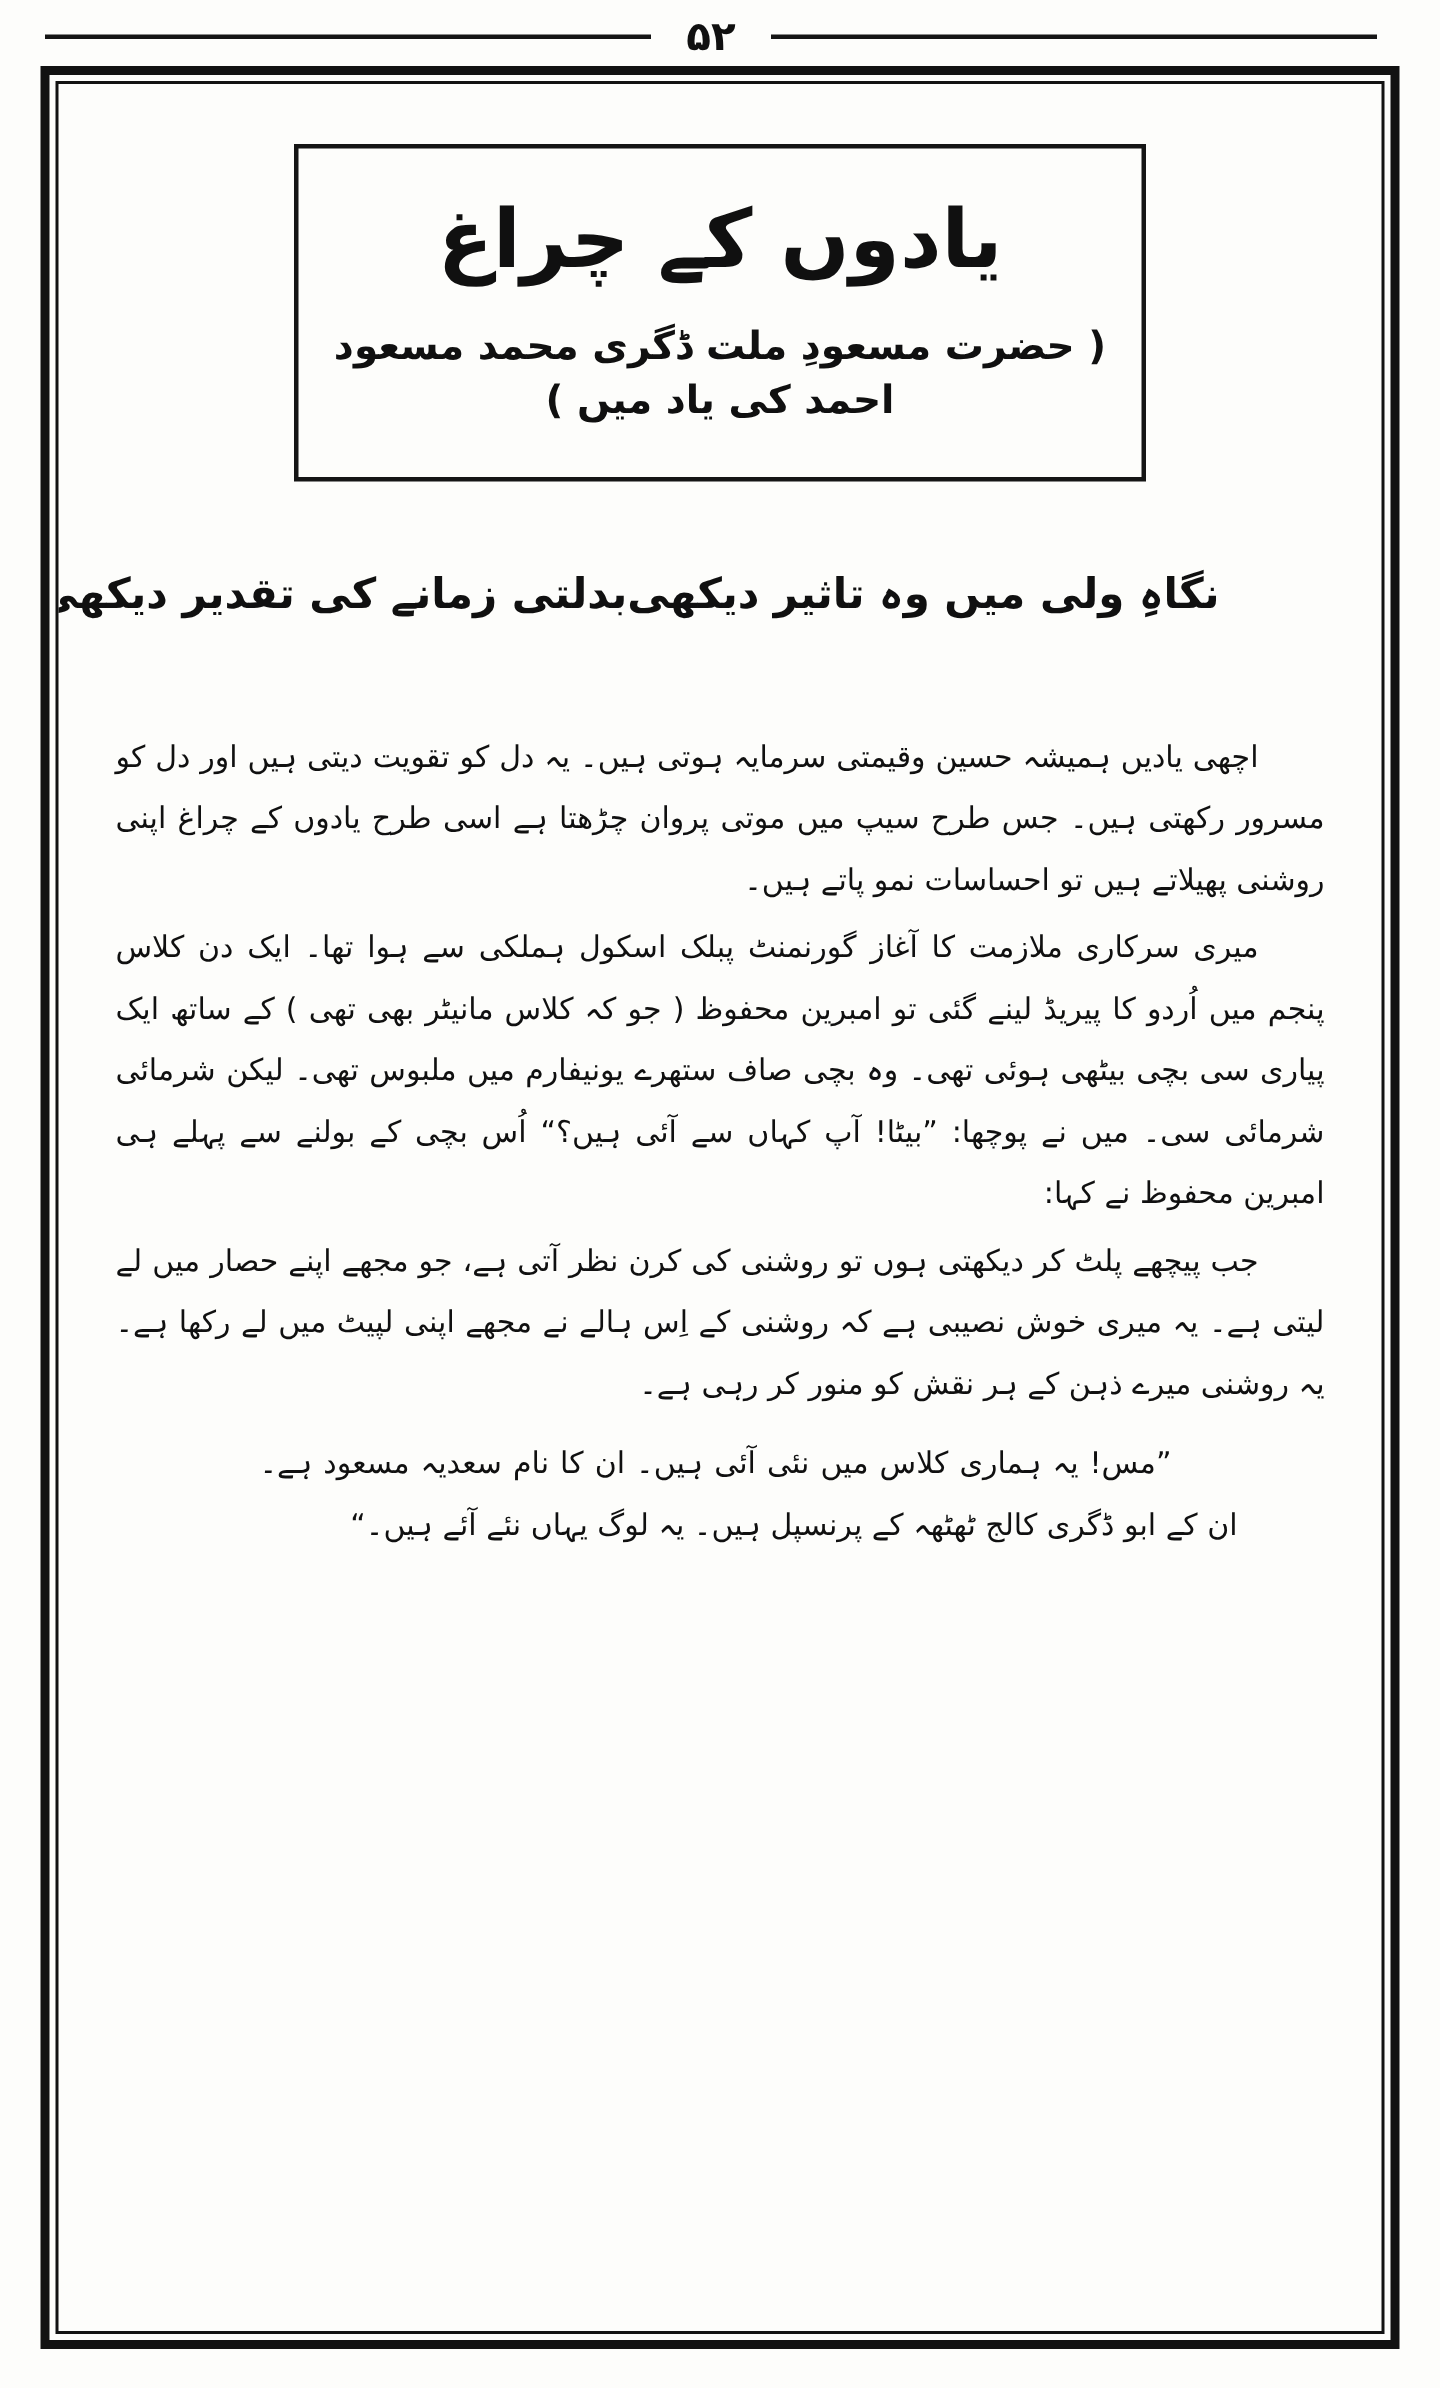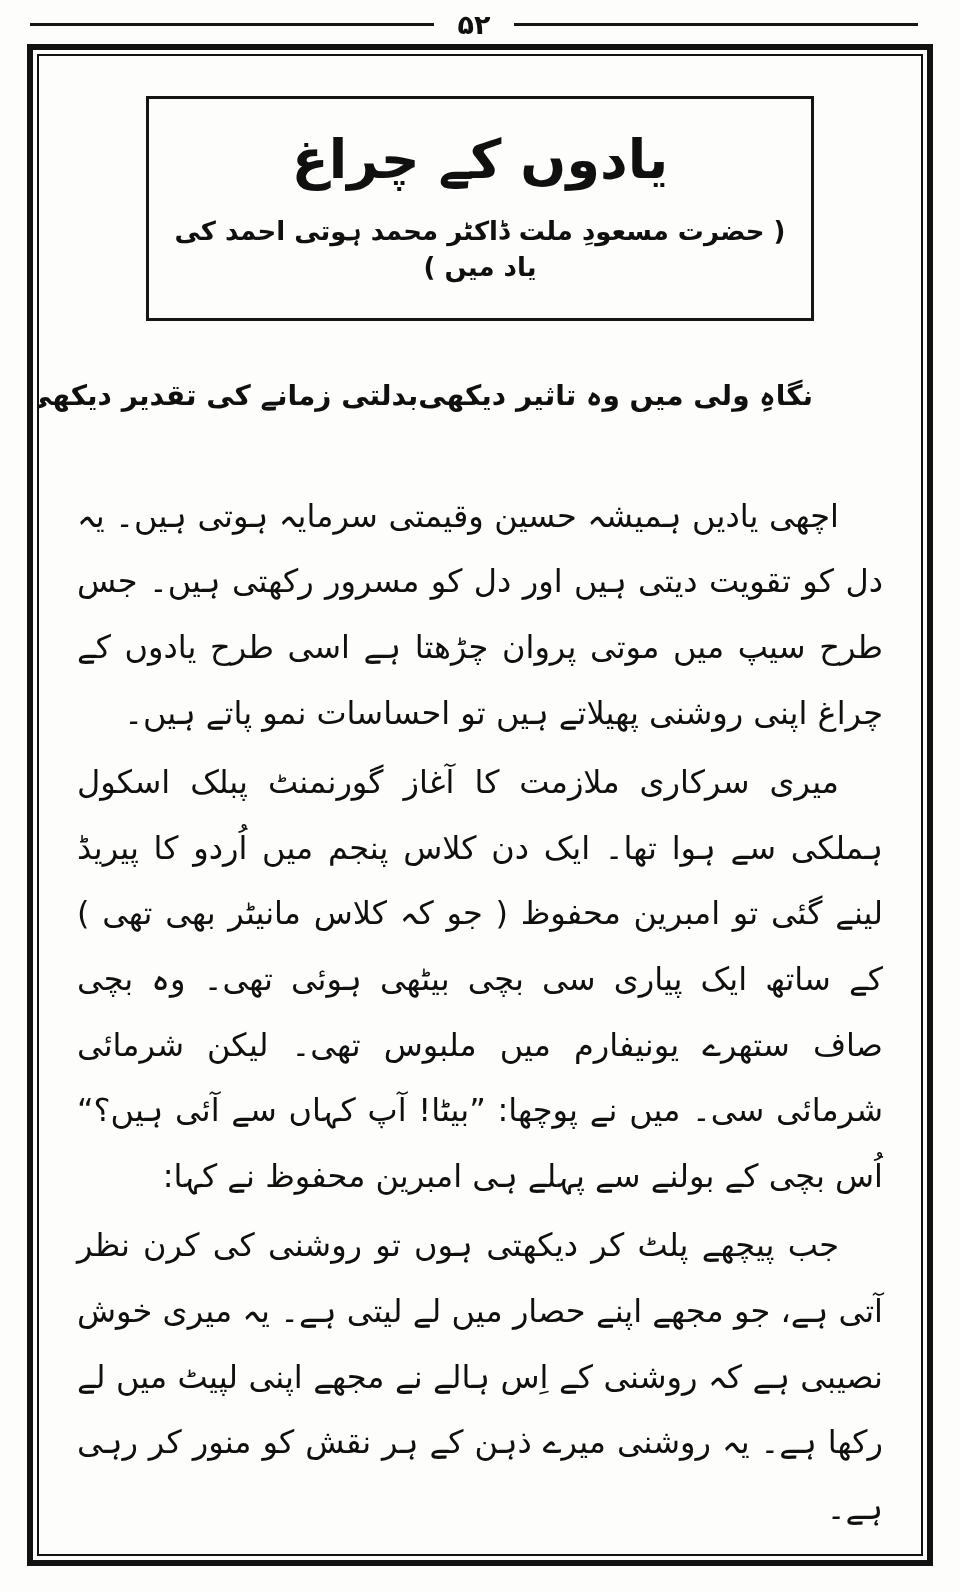--- a/index.html
+++ b/index.html
@@ -51,21 +51,21 @@
   .frame-inner {
     border: 2px solid #121212;
     width: 100%;
     height: 100%;
     padding: 26px 38px 20px 38px;
     overflow: hidden;
   }
 
   
   .title-box {
-    width: 668px;
+    width: 568px;
     margin: 14px auto 0 auto;
     border: 3px solid #151515;
     padding: 30px 18px 32px 18px;
     text-align: center;
     background: #fdfdfb;
   }
   .title {
     margin: 0 0 22px 0;
     font-size: 54px;
     font-weight: bold;
@@ -85,21 +85,21 @@
     margin: 58px 10px 0 10px;
     padding: 0 60px 0 90px;
     font-size: 28px;
     font-weight: bold;
   }
   .verse-half { white-space: nowrap; }
 
   
   .body-text {
     margin-top: 72px;
-    font-size: 32px;
+    font-size: 20px;
     line-height: 2.05;
     text-align: justify;
     text-justify: inter-word;
     font-weight: 500;
   }
   .body-text p {
     margin: 0 0 4px 0;
     text-indent: 44px;
   }
   .body-text p.quote {
@@ -116,30 +116,31 @@
     <div class="header-rule"></div>
     <div class="page-number">۵۲</div>
     <div class="header-rule"></div>
   </div>
 
   <div class="frame-outer">
     <div class="frame-inner">
 
       <div class="title-box">
         <h1 class="title">یادوں کے چراغ</h1>
-        <div class="subtitle">( حضرت مسعودِ ملت ڈاکٹر محمد ہوتی احمد کی یاد میں )</div>
+        <div class="subtitle">( حضرت مسعودِ ملت ڈگری محمد مسعود احمد کی یاد میں )</div>
       </div>
 
       <div class="verse">
         <div class="verse-half">نگاہِ ولی میں وہ تاثیر دیکھی</div>
         <div class="verse-half">بدلتی زمانے کی تقدیر دیکھی</div>
       </div>
 
       <div class="body-text">
         <p>اچھی یادیں ہمیشہ حسین وقیمتی سرمایہ ہوتی ہیں۔ یہ دل کو تقویت دیتی ہیں اور دل کو مسرور رکھتی ہیں۔ جس طرح سیپ میں موتی پروان چڑھتا ہے اسی طرح یادوں کے چراغ اپنی روشنی پھیلاتے ہیں تو احساسات نمو پاتے ہیں۔</p>
         <p>میری سرکاری ملازمت کا آغاز گورنمنٹ پبلک اسکول ہملکی سے ہوا تھا۔ ایک دن کلاس پنجم میں اُردو کا پیریڈ لینے گئی تو امبرین محفوظ ( جو کہ کلاس مانیٹر بھی تھی ) کے ساتھ ایک پیاری سی بچی بیٹھی ہوئی تھی۔ وہ بچی صاف ستھرے یونیفارم میں ملبوس تھی۔ لیکن شرمائی شرمائی سی۔ میں نے پوچھا: ”بیٹا! آپ کہاں سے آئی ہیں؟“ اُس بچی کے بولنے سے پہلے ہی امبرین محفوظ نے کہا:</p>
         <p>جب پیچھے پلٹ کر دیکھتی ہوں تو روشنی کی کرن نظر آتی ہے، جو مجھے اپنے حصار میں لے لیتی ہے۔ یہ میری خوش نصیبی ہے کہ روشنی کے اِس ہالے نے مجھے اپنی لپیٹ میں لے رکھا ہے۔ یہ روشنی میرے ذہن کے ہر نقش کو منور کر رہی ہے۔</p>
+        <p class="quote">”مس! یہ ہماری کلاس میں نئی آئی ہیں۔ ان کا نام سعدیہ مسعود ہے۔ ان کے ابو ڈگری کالج ٹھٹھہ کے پرنسپل ہیں۔ یہ لوگ یہاں نئے آئے ہیں۔“</p>
       </div>
 
     </div>
   </div>
 
 </div>
 
 </body></html>

